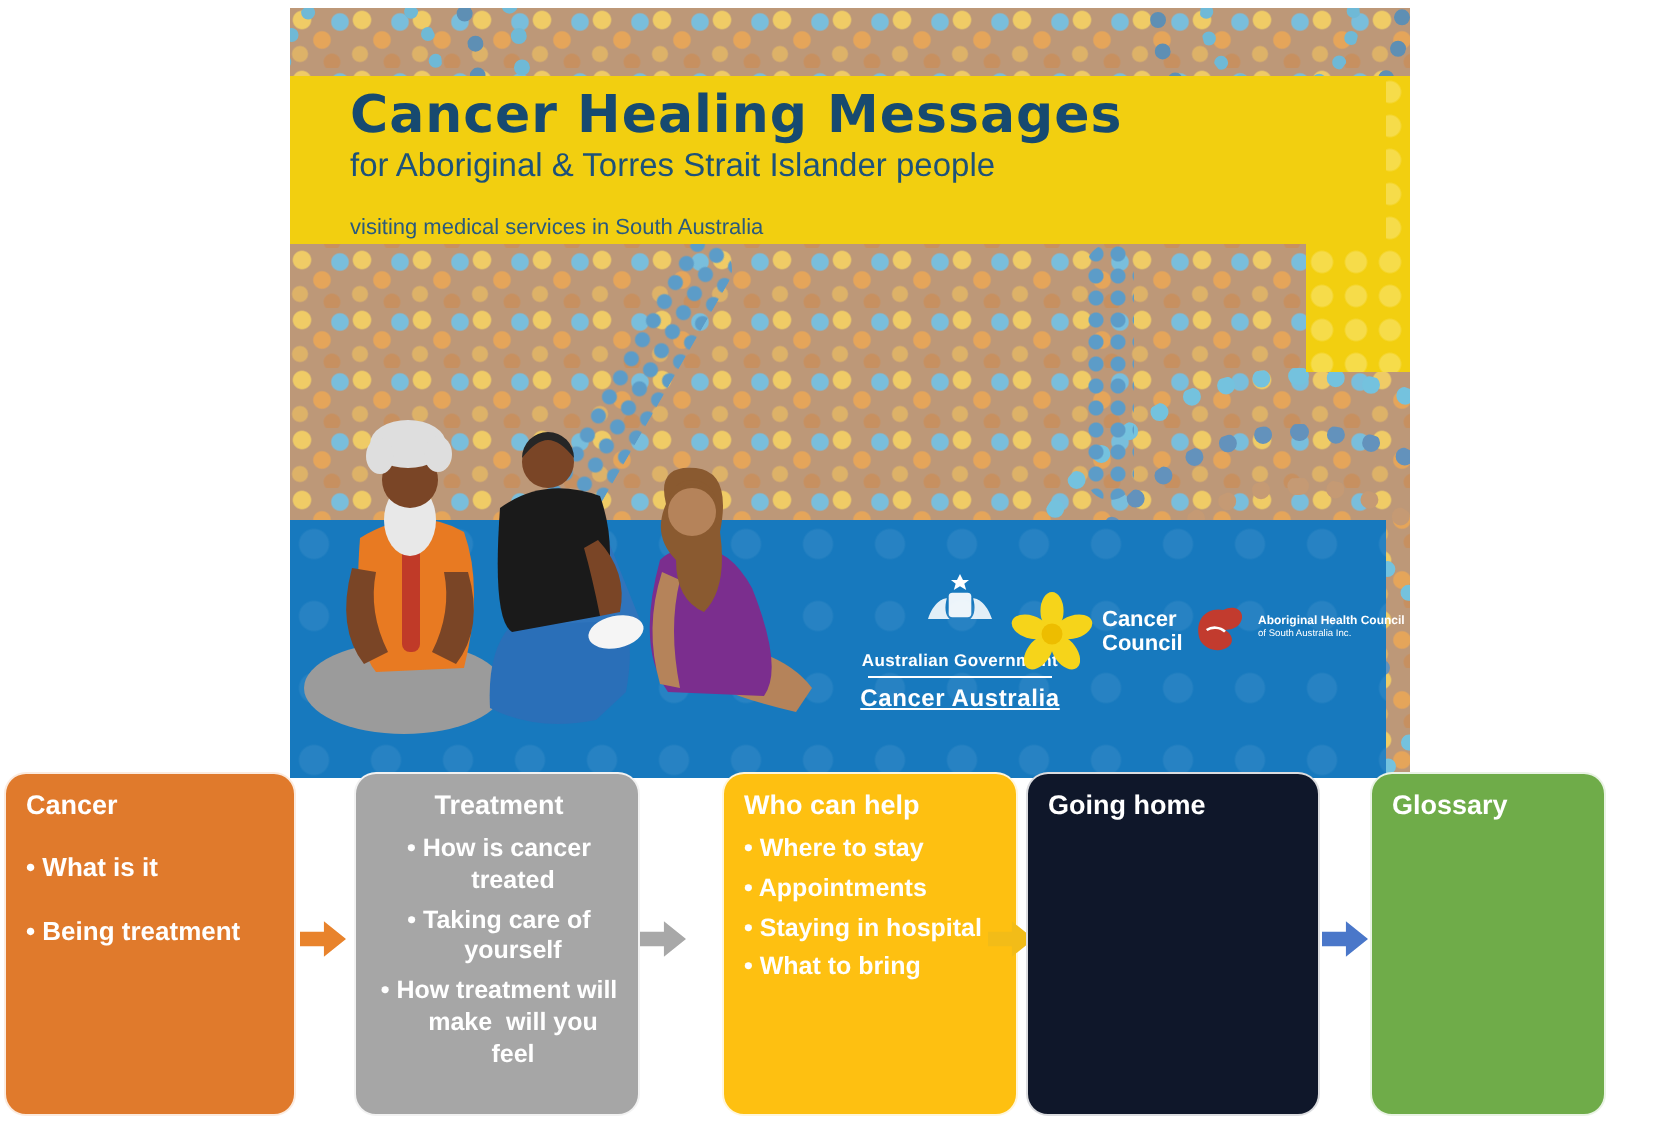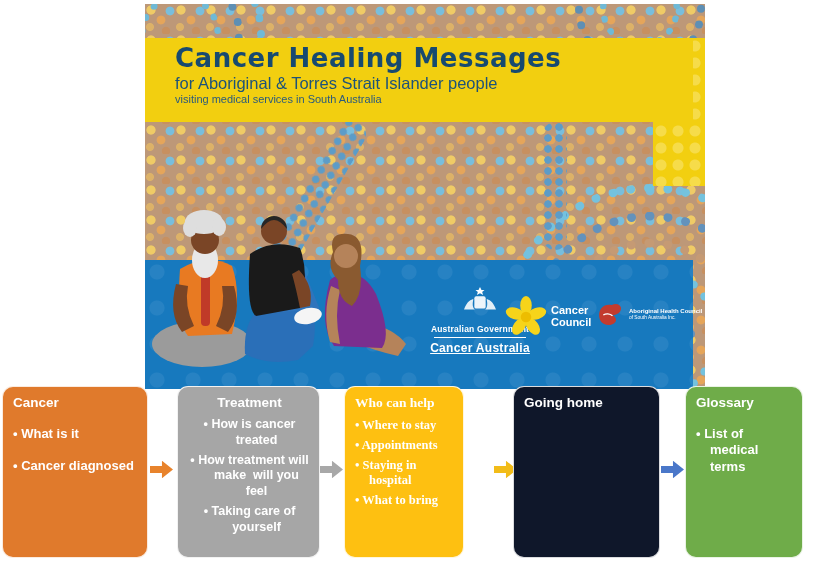--- a/index.html
+++ b/index.html
@@ -31,21 +31,21 @@
           background-image:radial-gradient(circle at 5px 5px,#5C9CC8 3.4px,transparent 4.1px);
           background-size:11px 11px;}
   .stripe1{left:150px;top:105px;width:28px;height:200px;transform:rotate(30deg);}
   .stripe2{left:398px;top:118px;width:24px;height:128px;}
 
   .band{position:absolute;left:0;top:34px;width:548px;height:84px;background:#F2CF10;
         padding:6px 0 0 30px;box-sizing:border-box;z-index:3;}
   .band-title{font-family:"DejaVu Sans",sans-serif;font-weight:bold;font-size:26px;
               letter-spacing:0.5px;color:#174A70;line-height:1.1;}
   .band-sub{font-size:16.5px;color:#1D527A;margin-top:1px;}
-  .band-tag{font-size:11px;color:#2A5A7E;margin-top:0;}
+  .band-tag{font-size:11px;color:#2A5A7E;margin-top:15px;}
   .band-patch{position:absolute;right:0;top:34px;width:52px;height:148px;background:#F2CF10;z-index:2;
               background-image:radial-gradient(circle at 8px 8px,#F6DC4A 5px,transparent 6px);
               background-size:17px 17px;}
 
   .water{position:absolute;left:0;top:256px;width:548px;height:129px;background:#1779BE;z-index:4;
          background-image:radial-gradient(circle at 12px 12px,rgba(255,255,255,0.07) 7px,transparent 8px);
          background-size:36px 36px;}
 
   .people{position:absolute;left:5px;top:190px;width:260px;height:200px;z-index:5;}
 
@@ -60,21 +60,21 @@
   .ahc-logo{left:450px;top:294px;display:flex;align-items:center;}
   .ahc-text{margin-left:4px;}
   .ahc-line1{font-size:6px;font-weight:bold;line-height:1.2;}
   .ahc-line2{font-size:4.8px;line-height:1.3;}
 
   
   .flow-box{position:absolute;top:386px;height:172px;border-radius:11px;box-sizing:border-box;
             border:1.5px solid rgba(255,255,255,0.85);padding:8px 8px 0 10px;color:#fff;z-index:7;}
   .fb1{left:2px;width:146px;}
   .fb2{left:177px;width:143px;text-align:center;}
-  .fb3{left:344px;width:120px;font-family:Liberation Serif, serif;}
+  .fb3{left:361px;width:148px;}
   .fb4{left:513px;width:147px;}
   .fb5{left:685px;width:118px;}
   .fb-title{font-size:13.5px;font-weight:bold;margin-bottom:7px;}
   .bullet{font-size:12.5px;font-weight:bold;line-height:1.26;margin-bottom:4px;
           padding-left:14px;text-indent:-14px;white-space:pre-wrap;}
   .fb1 .bullet,.fb4 .bullet,.fb5 .bullet{font-size:13px;margin-top:16px;}
   .bullet::before{content:"\2022  ";}
   .flow-arrow{position:absolute;top:459px;width:23px;height:21px;z-index:7;
               clip-path:polygon(0% 33%,52% 33%,52% 8%,100% 50%,52% 92%,52% 67%,0% 67%);}
   .fa1{left:150px;} .fa2{left:320px;} .fa3{left:494px;} .fa4{left:661px;}
@@ -174,44 +174,43 @@
       <div class="ahc-text">
         <div class="ahc-line1">Aboriginal Health Council</div>
         <div class="ahc-line2">of South Australia Inc.</div>
       </div>
     </div>
   </div>
 
   <div class="flow-box fb1" style="background: rgb(224, 122, 44);">
     <div class="fb-title">Cancer</div>
     <div class="bullet">What is it</div>
-    <div class="bullet">Cancer diagnosed</div>
+    <div class="bullet">Being treatment</div>
   </div>
   <div class="flow-arrow fa1" style="background: rgb(232, 131, 44);"></div>
 
   <div class="flow-box fb2" style="background: rgb(166, 166, 166);">
     <div class="fb-title">Treatment</div>
     <div class="bullet">How is cancer treated</div>
+    <div class="bullet">Taking care of yourself</div>
     <div class="bullet">How treatment will make  will you feel</div>
-    <div class="bullet">Taking care of yourself</div>
   </div>
   <div class="flow-arrow fa2" style="background: rgb(168, 168, 168);"></div>
 
   <div class="flow-box fb3" style="background: rgb(254, 192, 17);">
     <div class="fb-title">Who can help</div>
     <div class="bullet">Where to stay</div>
     <div class="bullet">Appointments</div>
     <div class="bullet">Staying in hospital</div>
     <div class="bullet">What to bring</div>
   </div>
   <div class="flow-arrow fa3" style="background: rgb(242, 188, 24);"></div>
 
   <div class="flow-box fb4" style="background: #0f172a;">
     <div class="fb-title">Going home</div>
   </div>
   <div class="flow-arrow fa4" style="background: rgb(74, 119, 201);"></div>
 
   <div class="flow-box fb5" style="background: rgb(111, 172, 73);">
     <div class="fb-title">Glossary</div>
-    <div class="bullet">List of medical terms</div>
   </div>
 
 </div>
 
 </body></html>

